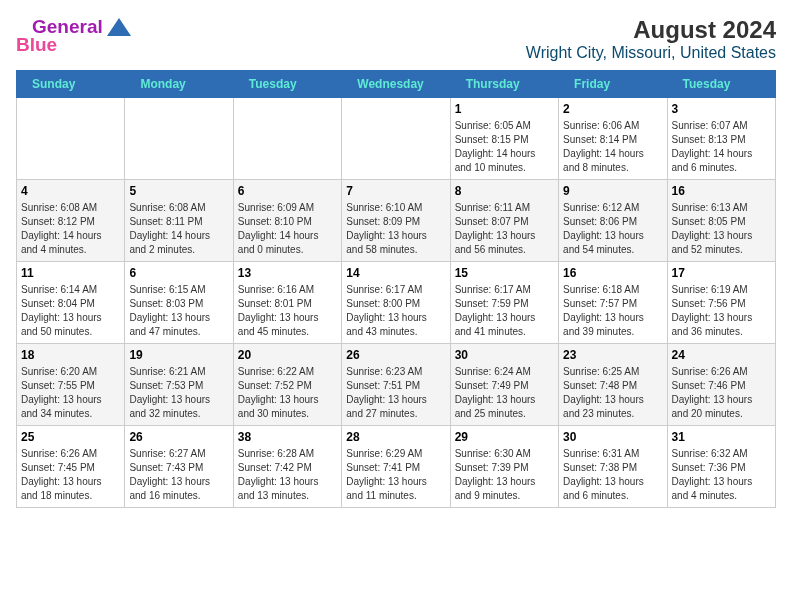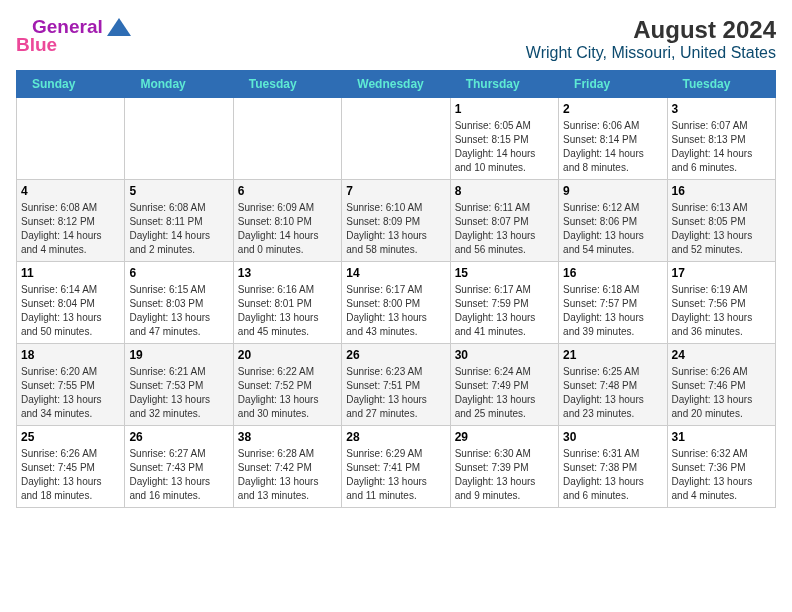--- a/index.html
+++ b/index.html
@@ -211,21 +211,21 @@
         </td>
         <td>
           <div class="day-number">26</div>
           <div class="day-info">Sunrise: 6:23 AM<br>Sunset: 7:51 PM<br>Daylight: 13 hours<br>and 27 minutes.</div>
         </td>
         <td>
           <div class="day-number">30</div>
           <div class="day-info">Sunrise: 6:24 AM<br>Sunset: 7:49 PM<br>Daylight: 13 hours<br>and 25 minutes.</div>
         </td>
         <td>
-          <div class="day-number">21</div>
+          <div class="day-number">23</div>
           <div class="day-info">Sunrise: 6:25 AM<br>Sunset: 7:48 PM<br>Daylight: 13 hours<br>and 23 minutes.</div>
         </td>
         <td>
           <div class="day-number">24</div>
           <div class="day-info">Sunrise: 6:26 AM<br>Sunset: 7:46 PM<br>Daylight: 13 hours<br>and 20 minutes.</div>
         </td>
       </tr>
       <tr class="row-odd">
         <td>
           <div class="day-number">25</div>

